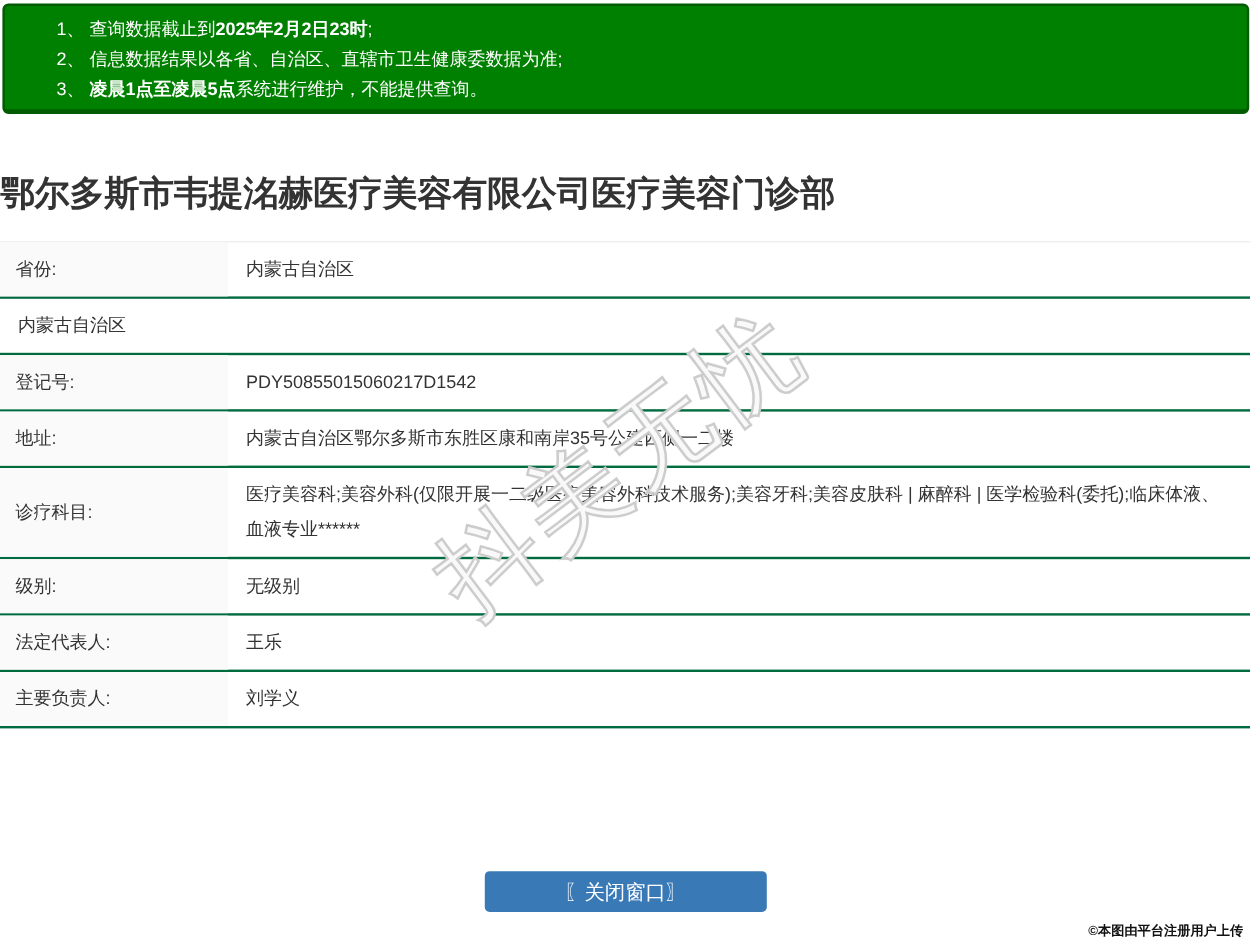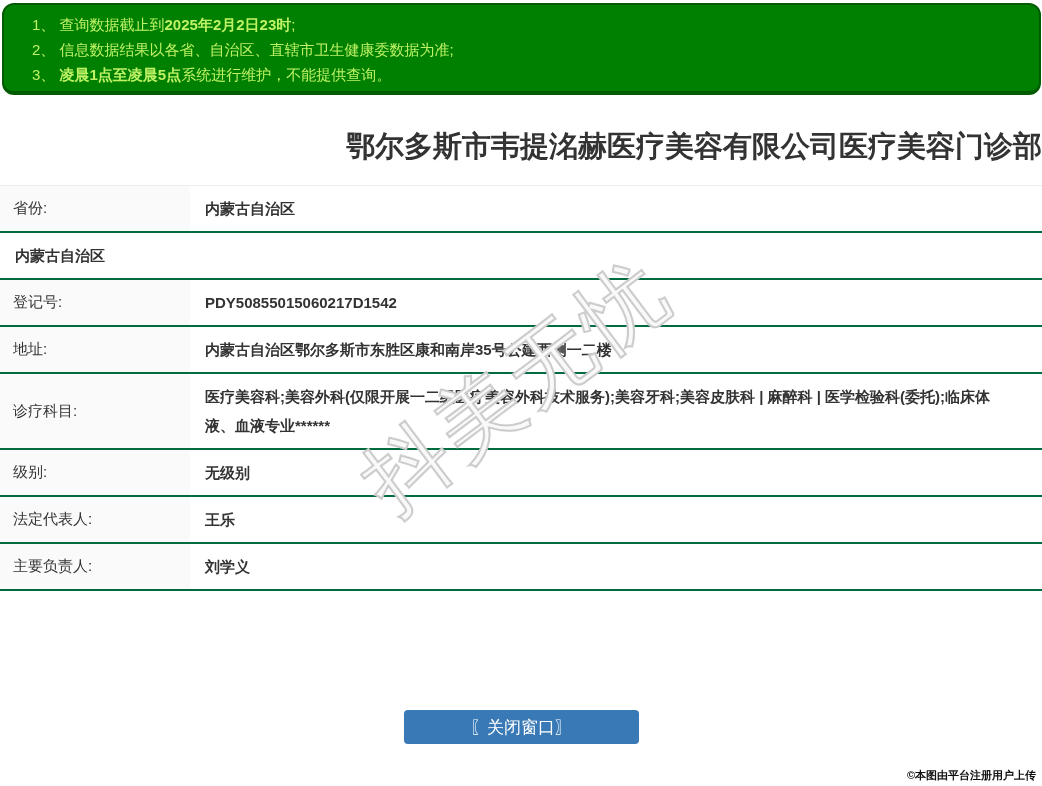--- a/index.html
+++ b/index.html
@@ -15,33 +15,33 @@
     overflow: hidden;
     background: #ffffff;
   }
 
   
   .notice-box {
     margin: 3px 1px 0 2px;
     background: #008000;
     border: 2px solid #015b01;
     border-bottom-width: 4px;
-    border-radius: 12px;
-    padding: 7px 10px 4px 28px;
-    color: #bef264;
+    border-radius: 5px;
+    padding: 7px 10px 4px 43px;
+    color: #ffffff;
     font-size: 15px;
     line-height: 25px;
   }
   .notice-line { white-space: nowrap; }
   .notice-line .seg-bold { font-weight: 700; }
 
   
   .title-wrap {
-    padding: 34px 0 21px 0;
-    text-align: right;
+    padding: 50px 0 21px 0;
+    text-align: left;
   }
   .page-title {
     font-size: 29px;
     font-weight: 700;
     color: #333333;
     line-height: 35px;
   }
 
   
   .info-table {
@@ -66,21 +66,20 @@
     color: #333333;
   }
   .cell-value {
     flex: 1 1 auto;
     display: flex;
     align-items: center;
     padding: 8px 25px 8px 15px;
     font-size: 15px;
     line-height: 29px;
     color: #333333;
-    font-weight: bold;
   }
 
   
   .watermark {
     position: absolute;
     left: 217px;
     top: 330px;
     width: 600px;
     text-align: center;
     transform: rotate(-37deg);

